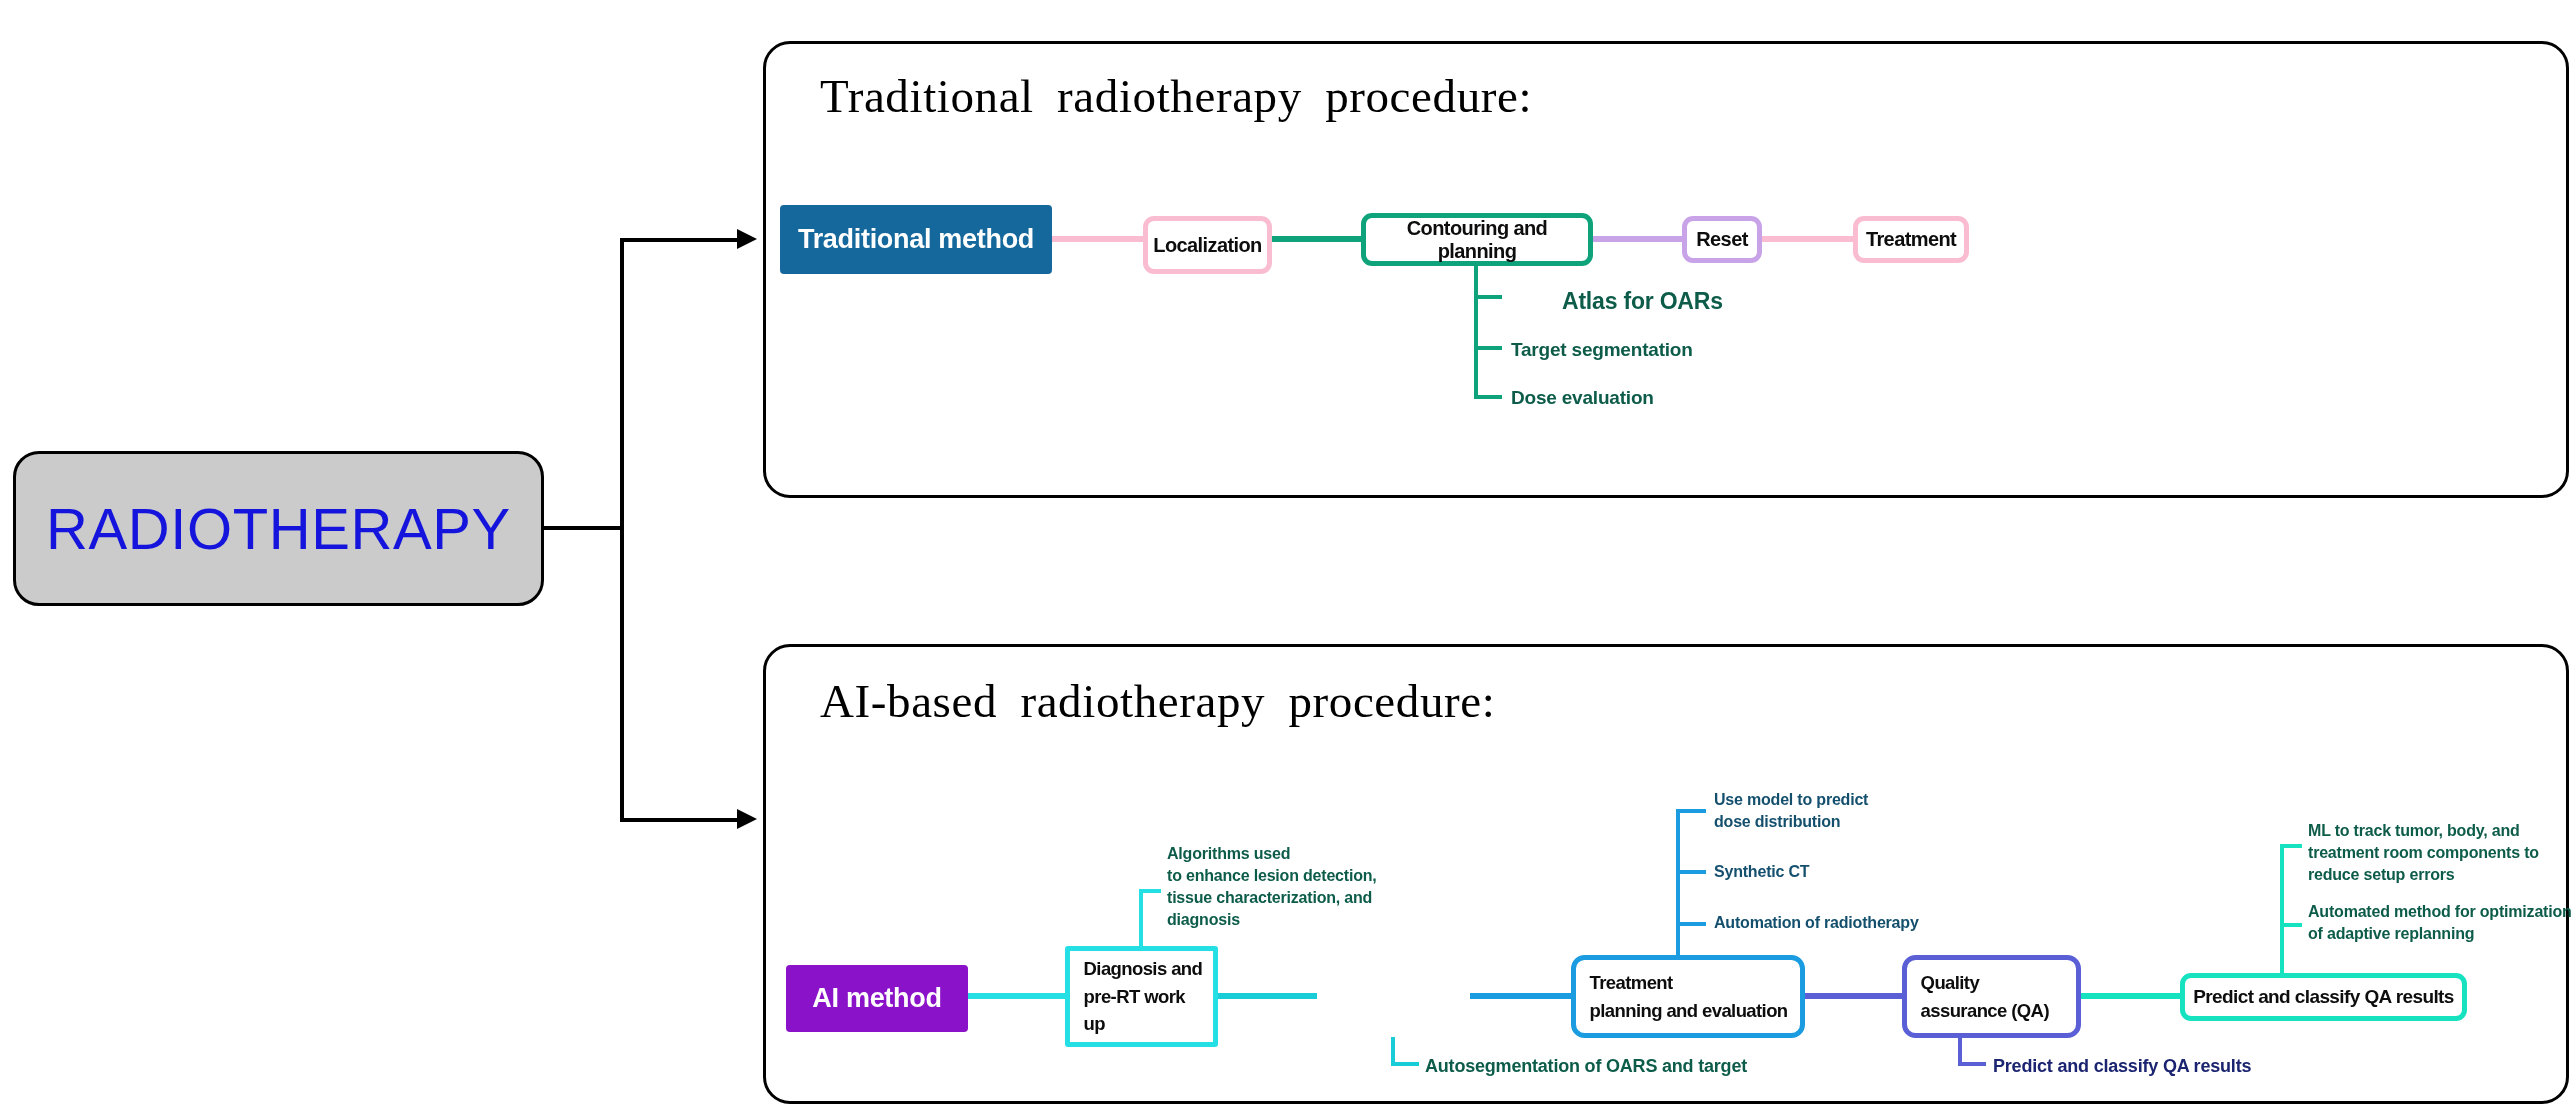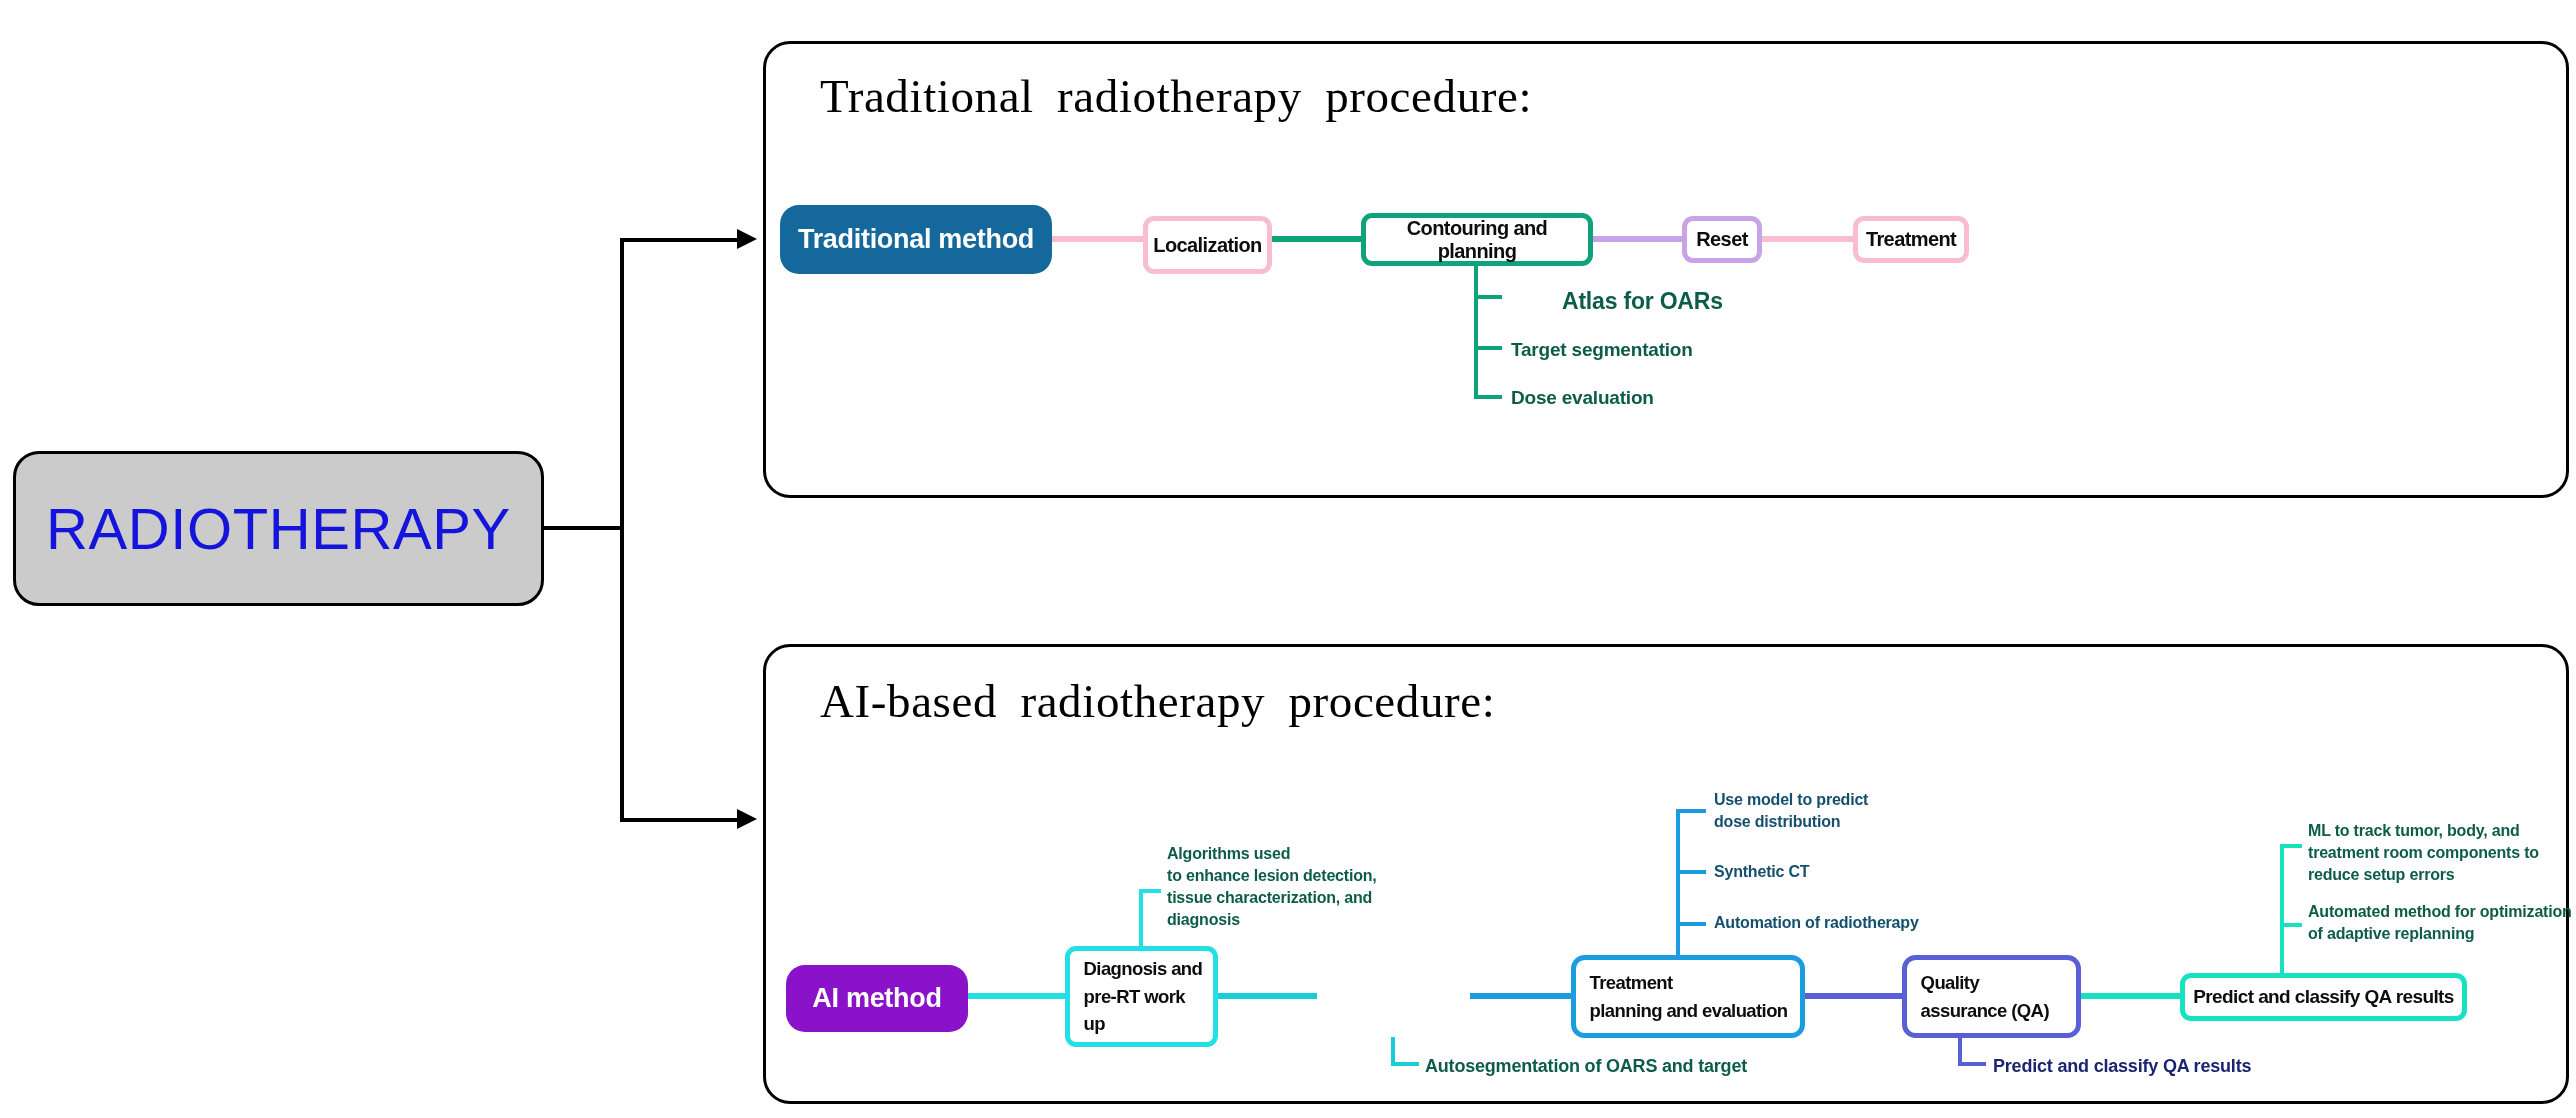--- a/index.html
+++ b/index.html
@@ -10,21 +10,21 @@
          word-spacing:11px;letter-spacing:0.6px;white-space:nowrap;}
   .root{position:absolute;box-sizing:border-box;background:var(--root-fill);border:3.7px solid #000;
         border-radius:26px;display:flex;align-items:center;justify-content:center;
         font-family:Liberation Sans, sans-serif;font-size:58px;letter-spacing:0.6px;color:var(--root-text);}
   .line{position:absolute;background:#000;}
   .seg{position:absolute;}
   .arrow{position:absolute;width:0;height:0;border-top:10.5px solid transparent;
          border-bottom:10.5px solid transparent;border-left:20px solid #000;}
   .node{position:absolute;box-sizing:border-box;display:flex;align-items:center;justify-content:center;
         background:#fff;font-weight:700;color:#0d0d0d;}
-  .method{border-radius:19px;color:#fff;font-size:27px;letter-spacing:-0.3px;}
+  .method{border-radius:4px;color:#fff;font-size:27px;letter-spacing:-0.3px;}
   .step{border:5px solid;border-radius:11px;font-size:20px;letter-spacing:-0.6px;text-align:center;}
   .step.multiline{justify-content:flex-start;text-align:left;padding-left:13.6px;
                   white-space:pre-line;font-size:18.5px;line-height:1.5;}
   .note{position:absolute;font-weight:600;font-size:16px;line-height:1.38;white-space:pre-line;
         letter-spacing:-0.2px;}
   .fill-trad{background:var(--trad-fill);}
   .fill-ai{background:var(--ai-fill);}
   .bd-pink{border-color:var(--pink);}   .bg-pink{background:var(--pink);}
   .bd-green{border-color:var(--green);} .bg-green{background:var(--green);}
   .bd-lavender{border-color:var(--lavender);} .bg-lavender{background:var(--lavender);}
@@ -77,21 +77,21 @@
   <div class="seg bg-green" style="left:1474px;top:395px;width:28px;height:4.3px;"></div>
   <div class="note t-teal" style="left:1562px;top:286px;font-size:23px;">Atlas for OARs</div>
   <div class="note t-teal" style="left:1511px;top:337px;font-size:19px;">Target segmentation</div>
   <div class="note t-teal" style="left:1511px;top:385px;font-size:19px;">Dose evaluation</div>
 
   <div class="title" style="left:820px;top:674px;">AI-based radiotherapy procedure:</div>
 
   <div class="node method fill-ai" style="left:786px;top:965px;width:182px;height:67px;">AI method</div>
 
   <div class="seg bg-cyan" style="left:968px;top:993px;width:97px;height:6.2px;"></div>
-  <div class="node step multiline bd-cyan" style="left:1065px;top:946px;width:153px;height:101px;border-radius:11px;">Diagnosis and
+  <div class="node step multiline bd-cyan" style="left:1065px;top:946px;width:153px;height:101px;border-radius:3px;">Diagnosis and
 pre-RT work
 up</div>
 
   <div class="seg bg-cyan2" style="left:1218px;top:993px;width:99px;height:6.2px;"></div>
 
   <div class="seg bg-blue" style="left:1470px;top:993px;width:101px;height:6.2px;"></div>
   <div class="node step multiline bd-blue" style="left:1571px;top:955px;width:234px;height:83px;border-radius:13.6px;">Treatment
 planning and evaluation</div>
 
   <div class="seg bg-indigo" style="left:1805px;top:993px;width:97px;height:6.2px;"></div>

